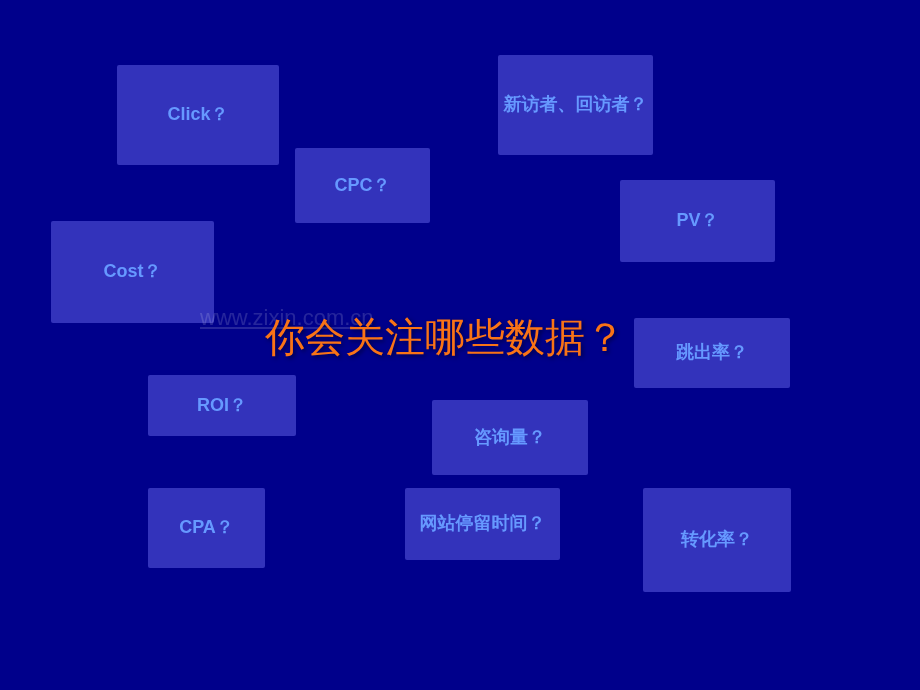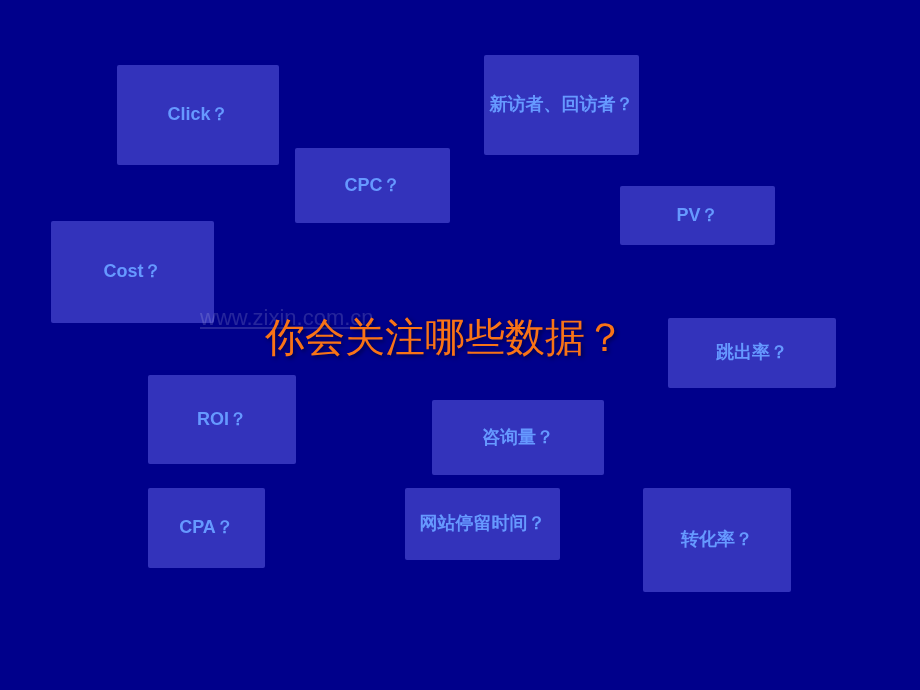--- a/index.html
+++ b/index.html
@@ -43,22 +43,22 @@
       pointer-events: none;
     }
   </style>
 </head>
 <body>
 
 <div class="watermark" style="left:200px; top:305px;text-decoration:underline;">www.zixin.com.cn</div>
 <div class="main-title" style="left: 265px; top: 310px;">你会关注哪些数据？</div>
 
 <div class="card" style="left: 117px; top: 65px; width: 162px; height: 100px;">Click？</div>
-<div class="card" style="left: 484px; top: 55px; width: 155px; height: 100px;">新访者、回访者？</div>
-<div class="card" style="left: 295px; top: 148px; width: 155px; height: 75px; text-align: right;">CPC？</div>
-<div class="card" style="left: 620px; top: 186px; width: 155px; height: 59px;">PV？</div>
+<div class="card" style="left: 498px; top: 55px; width: 155px; height: 100px;">新访者、回访者？</div>
+<div class="card" style="left: 295px; top: 148px; width: 135px; height: 75px; text-align: right;">CPC？</div>
+<div class="card" style="left: 620px; top: 180px; width: 155px; height: 82px;">PV？</div>
 <div class="card" style="left: 51px; top: 221px; width: 163px; height: 102px;">Cost？</div>
-<div class="card" style="left: 668px; top: 318px; width: 168px; height: 70px;">跳出率？</div>
-<div class="card" style="left: 148px; top: 375px; width: 148px; height: 89px;">ROI？</div>
-<div class="card" style="left: 432px; top: 400px; width: 172px; height: 75px;">咨询量？</div>
+<div class="card" style="left: 634px; top: 318px; width: 156px; height: 70px;">跳出率？</div>
+<div class="card" style="left: 148px; top: 375px; width: 148px; height: 61px;">ROI？</div>
+<div class="card" style="left: 432px; top: 400px; width: 156px; height: 75px;">咨询量？</div>
 <div class="card" style="left: 148px; top: 488px; width: 117px; height: 80px;">CPA？</div>
 <div class="card" style="left: 405px; top: 488px; width: 155px; height: 72px;">网站停留时间？</div>
 <div class="card" style="left: 643px; top: 488px; width: 148px; height: 104px;">转化率？</div>
 
 </body></html>

